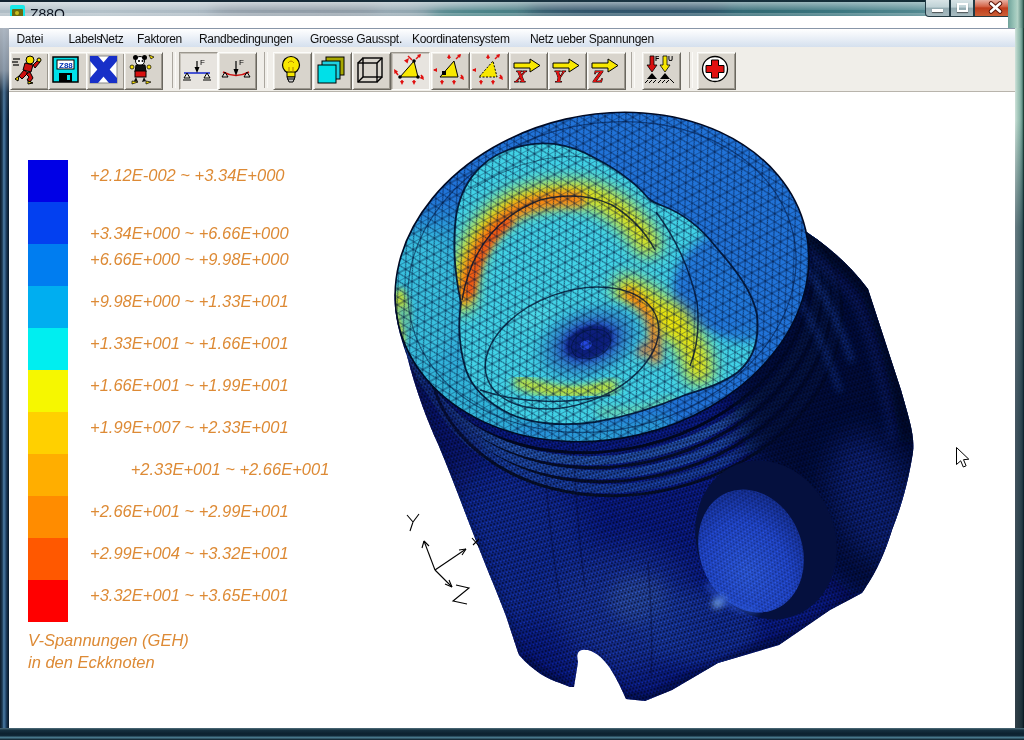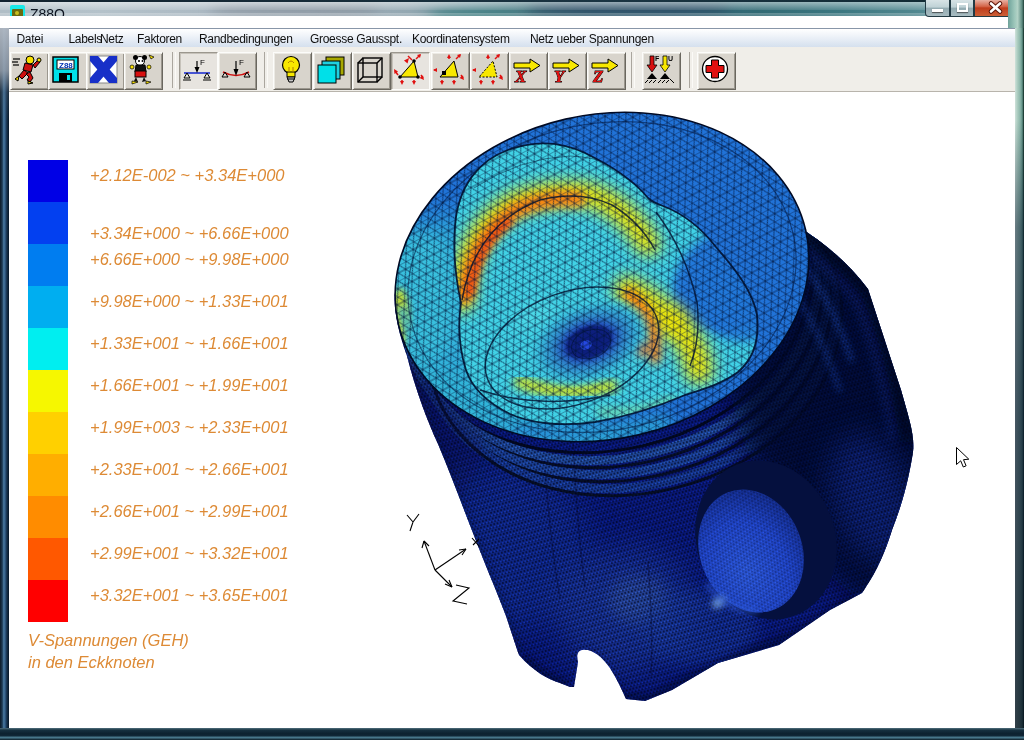--- a/index.html
+++ b/index.html
@@ -334,24 +334,24 @@
     <div class="lg" style="top:404px;background:#ff8c00;"></div>
     <div class="lg" style="top:446px;background:#ff5800;"></div>
     <div class="lg" style="top:488px;background:#ff0000;"></div>
 
     <div class="lt" style="top:74px;">+2.12E-002 ~ +3.34E+000</div>
     <div class="lt" style="top:132px;">+3.34E+000 ~ +6.66E+000</div>
     <div class="lt" style="top:158px;">+6.66E+000 ~ +9.98E+000</div>
     <div class="lt" style="top:200px;">+9.98E+000 ~ +1.33E+001</div>
     <div class="lt" style="top:242px;">+1.33E+001 ~ +1.66E+001</div>
     <div class="lt" style="top:284px;">+1.66E+001 ~ +1.99E+001</div>
-    <div class="lt" style="top:326px;">+1.99E+003 ~ +2.33E+001</div>
-    <div class="lt" style="top:368px;">+2.33E+001 ~ +2.66E+001</div>
+    <div class="lt" style="top:326px;">+1.99E+007 ~ +2.33E+001</div>
+    <div class="lt" style="top:368px;text-align:center;">+2.33E+001 ~ +2.66E+001</div>
     <div class="lt" style="top:410px;">+2.66E+001 ~ +2.99E+001</div>
-    <div class="lt" style="top:452px;">+2.99E+001 ~ +3.32E+001</div>
+    <div class="lt" style="top:452px;">+2.99E+004 ~ +3.32E+001</div>
     <div class="lt" style="top:494px;">+3.32E+001 ~ +3.65E+001</div>
     <div class="lt" style="top:539px;left:19px;">V-Spannungen (GEH)</div>
     <div class="lt" style="top:561px;left:19px;">in den Eckknoten</div>
   </div>
   <div id="bleft"></div>
   <div id="bright"></div>
   <div id="bbottom"></div>
 
   <svg id="piston" width="1024" height="740" viewBox="0 0 1024 740" style="position:absolute;left:0;top:0;pointer-events:none;">
     <defs>

